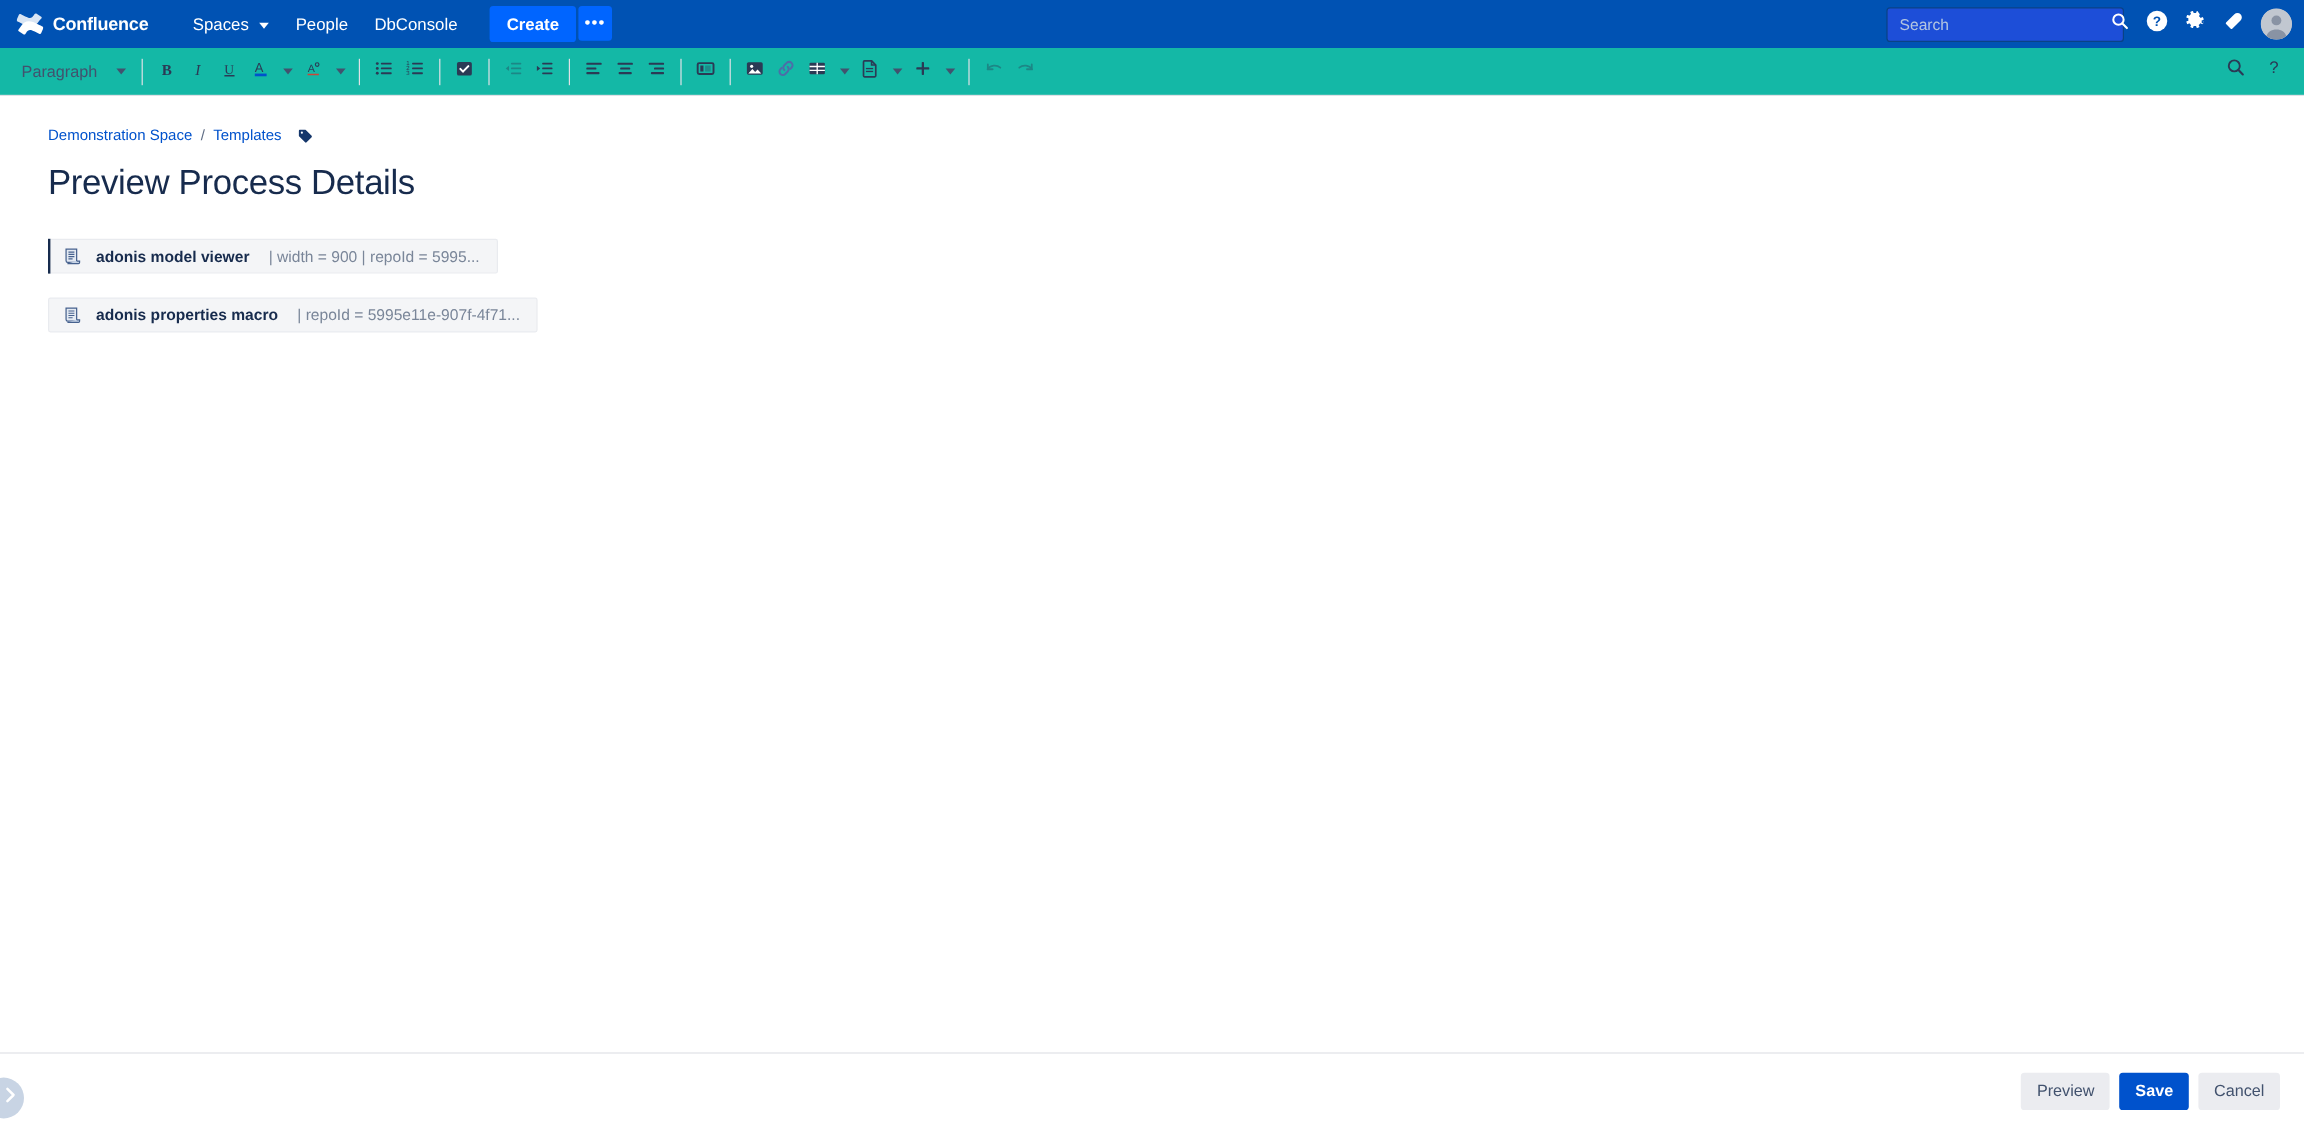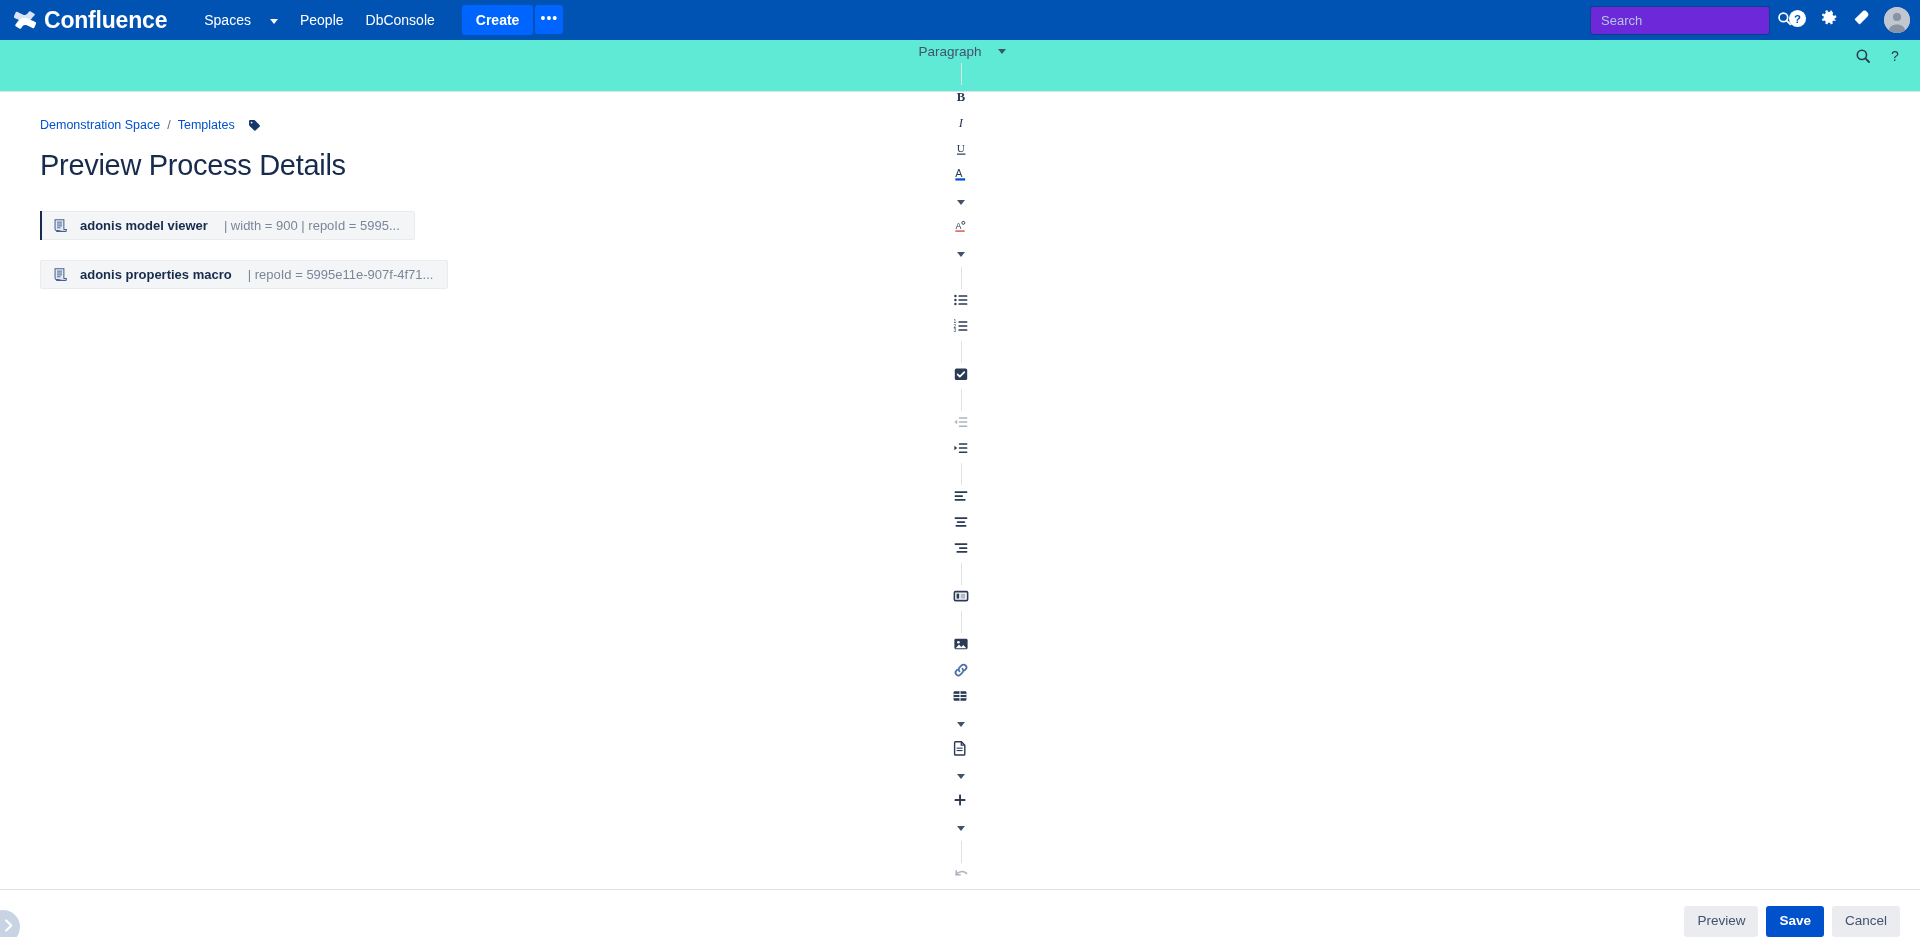--- a/index.html
+++ b/index.html
@@ -21,29 +21,29 @@
     padding: 0 0 0 14px;
     position: relative;
   }
   .brand {
     display: flex; align-items: center; gap: 8px;
     color: #ffffff;
     margin-right: 26px;
   }
   .brand-logo { width: 22px; height: 22px; display: block; }
   .brand-name {
-    font-size: 23px; font-weight: 600; letter-spacing: -0.2px; color: #fff;
+    font-size: 15px; font-weight: 600; letter-spacing: -0.2px; color: #fff;
     line-height: 1;
   }
   .nav-items { display: flex; align-items: center; gap: 0; }
   .nav-item {
     color: #ffffff;
     font-size: 14px;
     padding: 6px 11px;
-    display: flex; align-items: center; gap: 19px;
+    display: flex; align-items: center; gap: 9px;
     border-radius: 3px;
     cursor: pointer;
     white-space: nowrap;
   }
   .caret-down {
     width: 0; height: 0;
     border-left: 4px solid transparent;
     border-right: 4px solid transparent;
     border-top: 5px solid #ffffff;
     display: inline-block;
@@ -75,22 +75,22 @@
     padding-bottom: 4px;
   }
 
   .nav-right {
     position: absolute;
     right: 10px; top: 0;
     height: 40px;
     display: flex; align-items: center; gap: 2px;
   }
   .search-box {
-    width: 180px; height: 29px;
-    background: #6d28d9;
+    width: 198px; height: 29px;
+    background: #1d4ed8;
     border: 1px solid #0a4285;
     border-radius: 3px;
     display: flex; align-items: center;
     padding: 0 8px 0 10px;
     margin-right: 10px;
   }
   .search-box input {
     flex: 1;
     background: transparent;
     border: none;
@@ -112,28 +112,27 @@
     border-radius: 50%;
     background: #C1C7D0;
     overflow: hidden;
     display: block;
     margin-left: 6px;
     cursor: pointer;
   }
 
   
   .toolbar {
-    height: 52px;
-    background: #5eead4;
+    height: 40px;
+    background: #14b8a6;
     border-bottom: 1px solid #DFE1E6;
     display: flex;
     align-items: center;
     padding: 0 8px 0 10px;
     position: relative;
-    flex-direction: column;
   }
   .tb-select {
     display: flex; align-items: center;
     gap: 16px;
     font-size: 13.5px;
     color: #42526E;
     padding: 4px 6px 4px 8px;
     border-radius: 3px;
     cursor: pointer;
     min-width: 86px;

